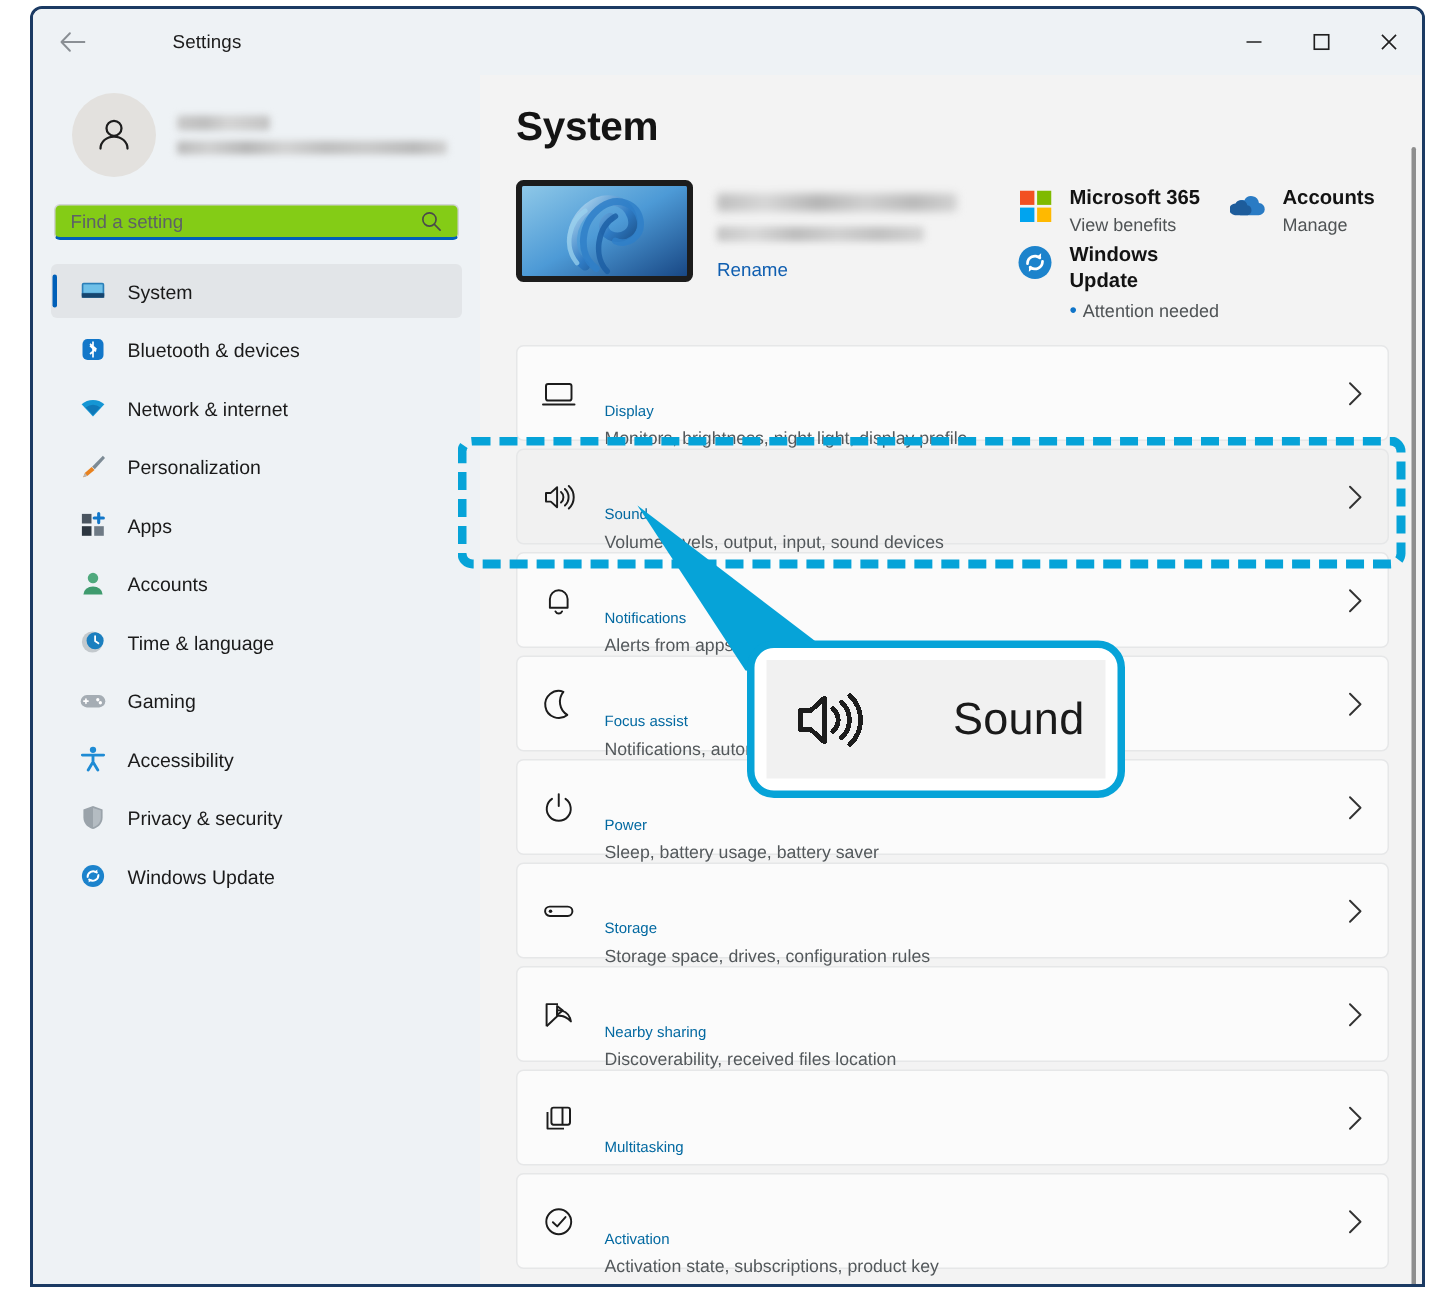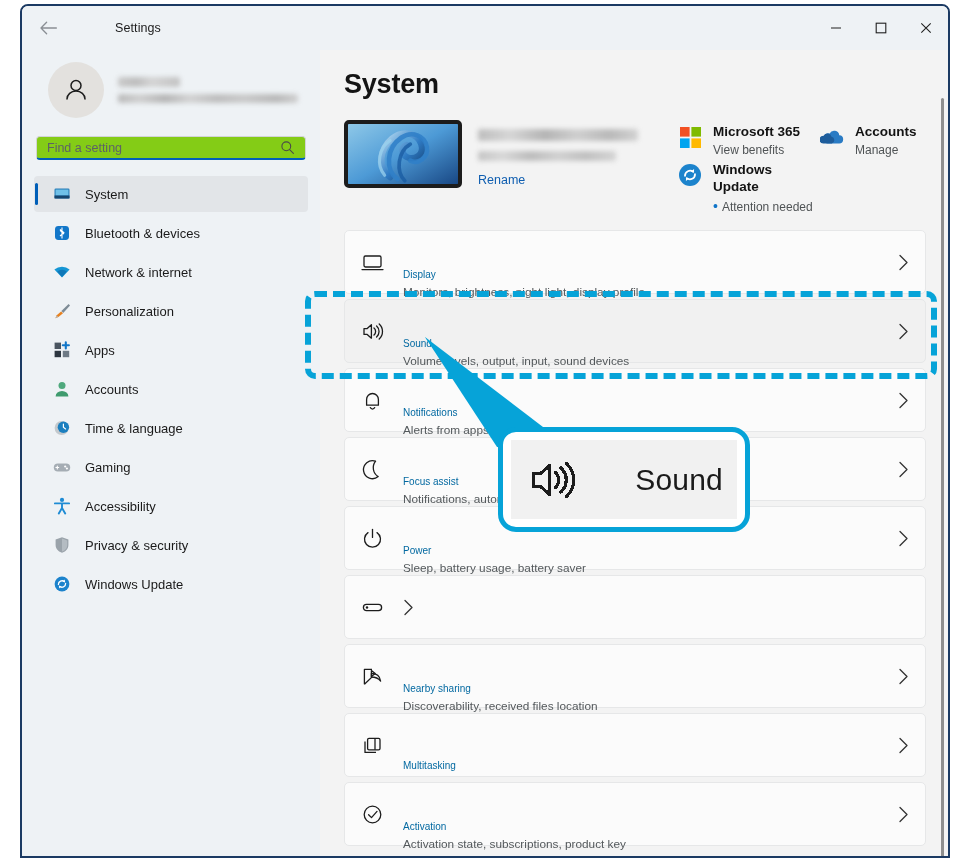--- a/index.html
+++ b/index.html
@@ -649,20 +649,24 @@
           </span>
         </div>
 
         <div class="srow">
           <span class="srow-ico">
             <svg width="23" height="23" viewBox="0 0 23 23">
               <rect x="2.4" y="8.4" width="18.2" height="6.2" rx="3.1" fill="none" stroke="currentColor" stroke-width="1.3"></rect>
               <circle cx="6" cy="11.5" r="1.2" fill="currentColor"></circle>
             </svg>
           </span>
+          <div class="srow-text">
+            <div class="srow-title">Storage</div>
+            <div class="srow-sub">Storage space, drives, configuration rules</div>
+          </div>
           <span class="chev">
             <svg width="11" height="17" viewBox="0 0 11 17">
                   <path d="M2 1.5 L9 8.5 L2 15.5" fill="none" stroke="currentColor" stroke-width="1.3" stroke-linecap="round" stroke-linejoin="round"></path>
                 </svg>
           </span>
         </div>
 
         <div class="srow">
           <span class="srow-ico">
             <svg width="23" height="23" viewBox="0 0 23 23">

